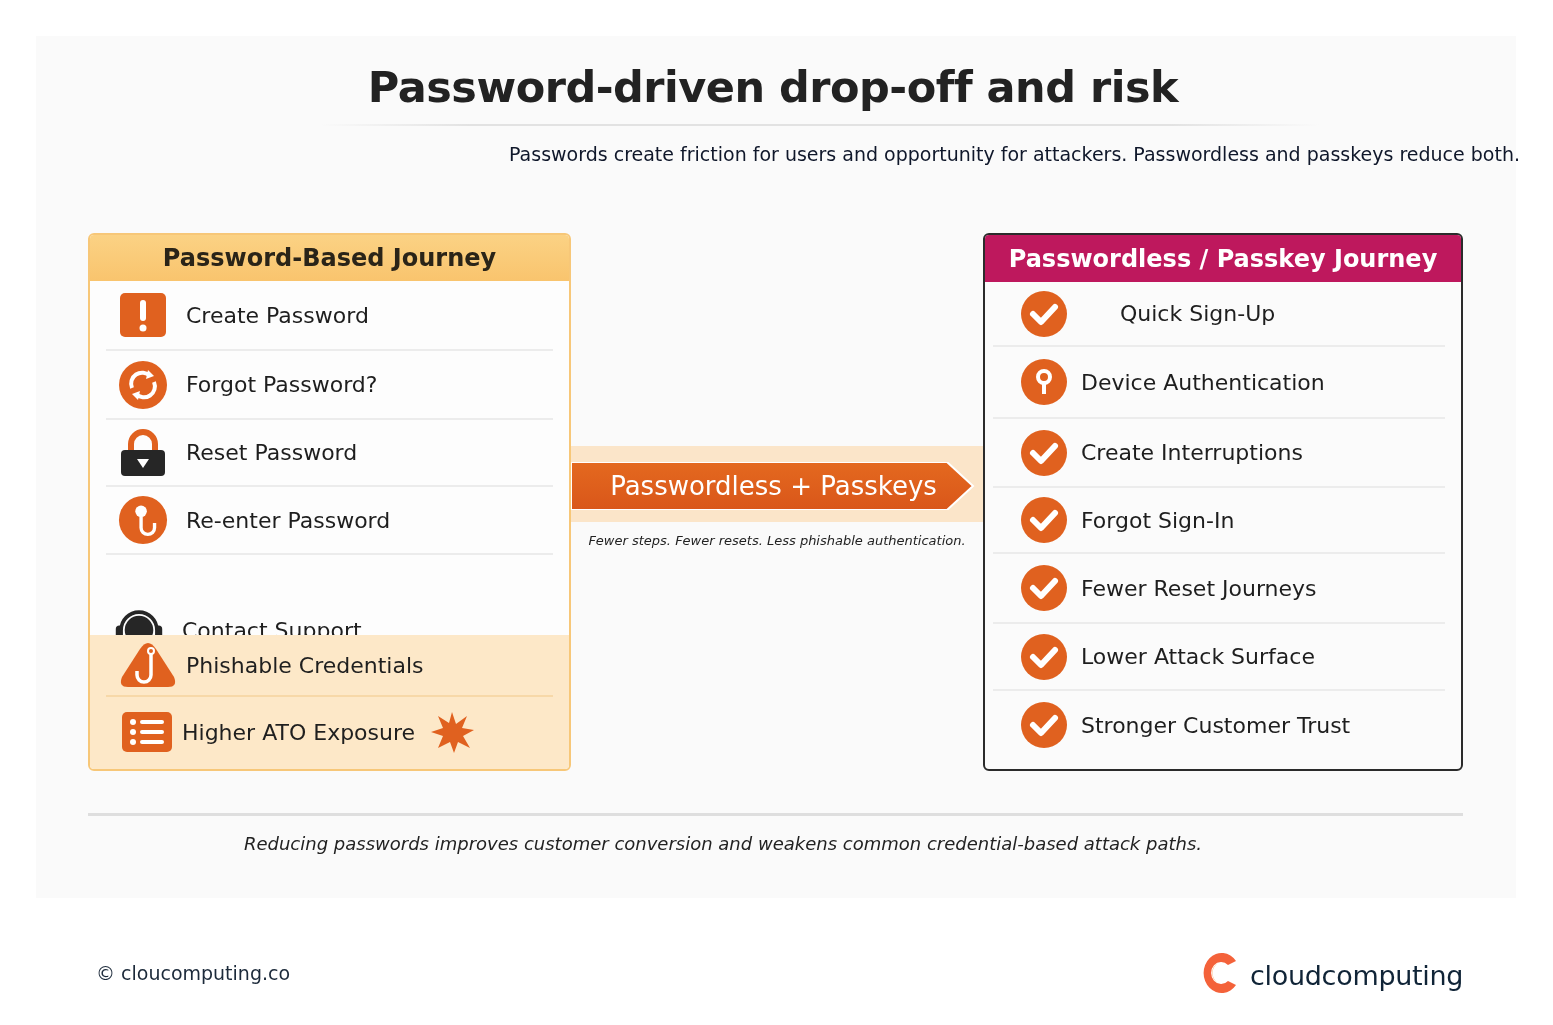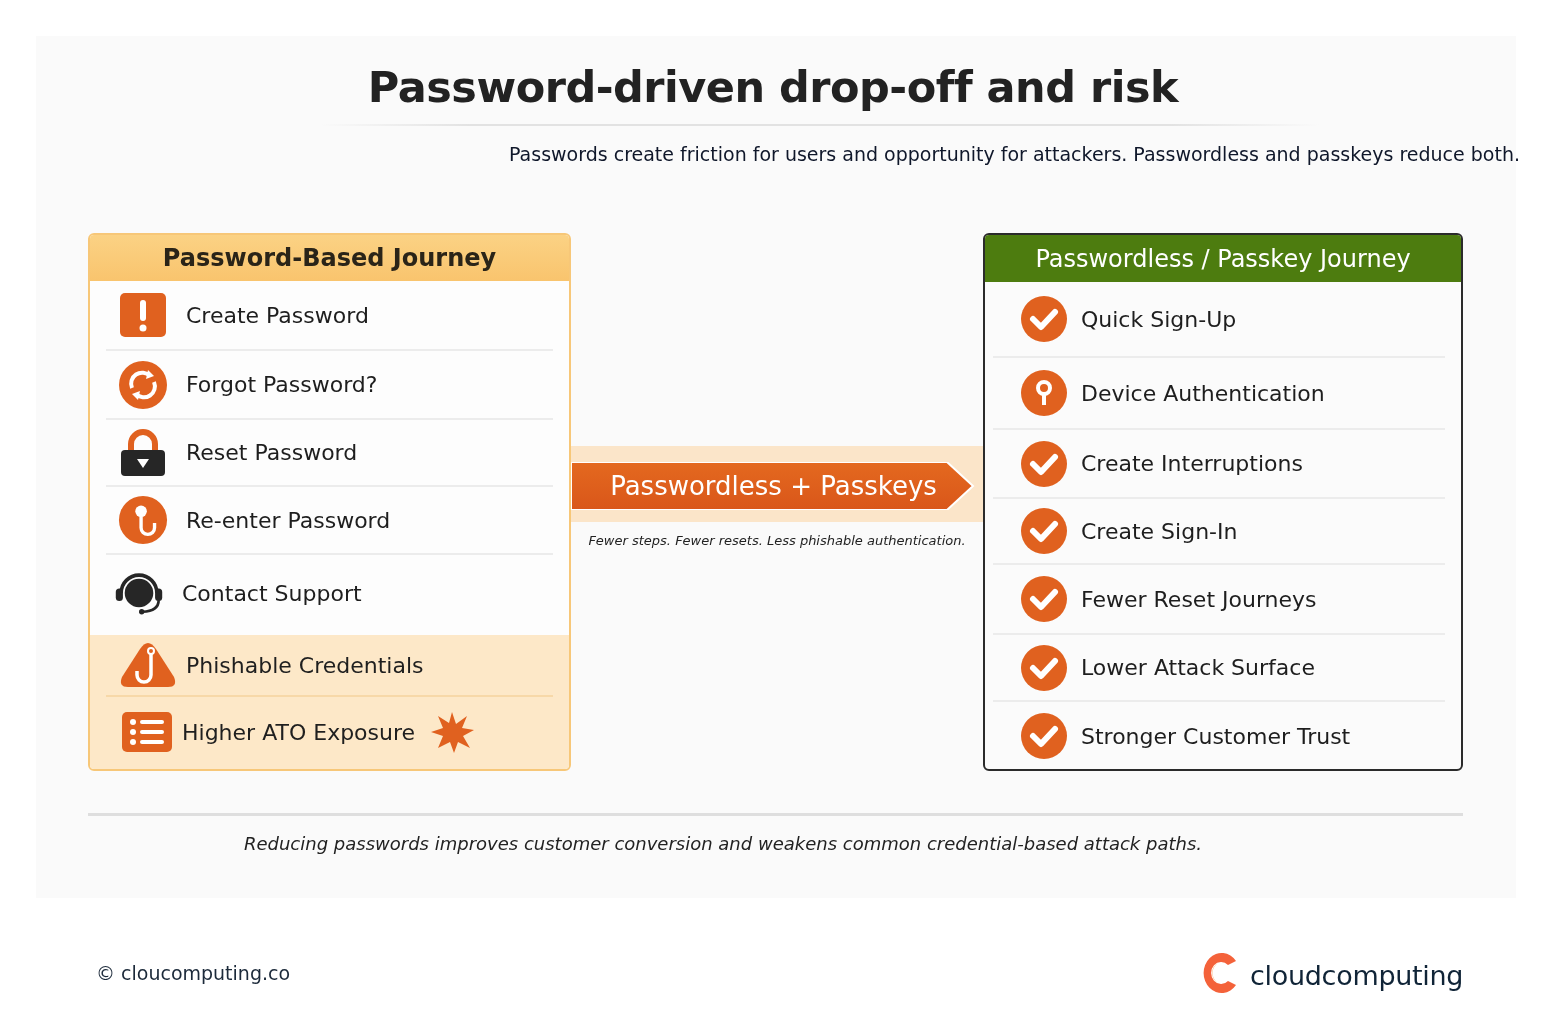--- a/index.html
+++ b/index.html
@@ -67,23 +67,23 @@
     position: absolute; left: 571px; top: 533px; width: 412px; text-align: center;
     font-style: italic; font-size: 13px; color: #222;
   }
 
   
   .panel-right {
     position: absolute; left: 983px; top: 233px; width: 480px; height: 538px;
     border: 2px solid #2b2b2b; border-radius: 6px; background: #fbfbfb; overflow: hidden;
   }
   .panel-right .head {
-    height: 47px; background: #4d7c0f;
+    height: 47px; background: #be185d;
     display: flex; align-items: center; justify-content: center;
-    font-size: 24px; font-weight: normal; color: #ffffff;
+    font-size: 24px; font-weight: bold; color: #ffffff;
   }
   .panel-right .row { margin: 0 16px 0 8px; }
   .panel-right .row .label { margin-left: 12px; }
   .panel-right .icon { margin-left: 26px; }
 
   .footer-rule {
     position: absolute; left: 88px; top: 813px; width: 1375px; height: 3px; background: #dedede;
   }
   .footer-note {
     position: absolute; left: 0; top: 833px; width: 1446px; text-align: center;
@@ -148,21 +148,21 @@
     <span class="icon" style="margin-left:12px;">
       <svg width="52" height="52" viewBox="0 0 52 52">
           <circle cx="26" cy="26" r="25" fill="#e0611f"></circle>
           <circle cx="24" cy="17" r="6" fill="#fff"></circle>
           <path d="M24 22 V34 A7 7 0 0 0 38 34 V29" stroke="#fff" stroke-width="3.5" fill="none"></path>
         </svg>
     </span>
     <span class="label">Re-enter Password</span>
   </div>
 
-  <div class="row last" style="height:76px;">
+  <div class="row last" style="height:76px;margin-top:37px;">
     <span class="icon" style="margin-left:8px;">
       <svg width="56" height="52" viewBox="0 0 56 52">
           <path d="M8 26 A20 20 0 0 1 48 26" stroke="#262626" stroke-width="4" fill="none"></path>
           <circle cx="28" cy="26" r="16" fill="#262626"></circle>
           <rect x="2" y="21" width="8" height="14" rx="4" fill="#262626"></rect>
           <rect x="46" y="21" width="8" height="14" rx="4" fill="#262626"></rect>
           <path d="M50 34 Q50 46 32 47" stroke="#262626" stroke-width="3" fill="none"></path>
           <circle cx="31" cy="47" r="3" fill="#262626"></circle>
         </svg>
     </span>
@@ -211,21 +211,21 @@
       </linearGradient>
     </defs>
   <polygon points="0,0 376,0 402,24 376,48 0,48" fill="url(#ag)" stroke="#fff" stroke-width="2"></polygon>
 </svg>
 <div class="arrow-label">Passwordless + Passkeys</div>
 <div class="arrow-caption">Fewer steps. Fewer resets. Less phishable authentication.</div>
 
 <section class="panel-right">
   <div class="head">Passwordless / Passkey Journey</div>
 
-  <div class="row" style="height:76px;">
+  <div class="row" style="height:65px;gap:39px;">
     <span class="icon">
         <svg width="46" height="46" viewBox="0 0 46 46">
           <circle cx="23" cy="23" r="23" fill="#e0611f"></circle>
           <path d="M12 23 L20 31 L34 16" stroke="#fff" stroke-width="6" fill="none" stroke-linecap="round" stroke-linejoin="round"></path>
         </svg>
       </span>
     <span class="label">Quick Sign-Up</span>
   </div>
   <div class="row" style="height:72px;">
     <span class="icon">
@@ -246,21 +246,21 @@
       </span>
     <span class="label">Create Interruptions</span>
   </div>
   <div class="row" style="height:66px;">
     <span class="icon">
         <svg width="46" height="46" viewBox="0 0 46 46">
           <circle cx="23" cy="23" r="23" fill="#e0611f"></circle>
           <path d="M12 23 L20 31 L34 16" stroke="#fff" stroke-width="6" fill="none" stroke-linecap="round" stroke-linejoin="round"></path>
         </svg>
       </span>
-    <span class="label">Create Sign-In</span>
+    <span class="label">Forgot Sign-In</span>
   </div>
   <div class="row" style="height:70px;">
     <span class="icon">
         <svg width="46" height="46" viewBox="0 0 46 46">
           <circle cx="23" cy="23" r="23" fill="#e0611f"></circle>
           <path d="M12 23 L20 31 L34 16" stroke="#fff" stroke-width="6" fill="none" stroke-linecap="round" stroke-linejoin="round"></path>
         </svg>
       </span>
     <span class="label">Fewer Reset Journeys</span>
   </div>

